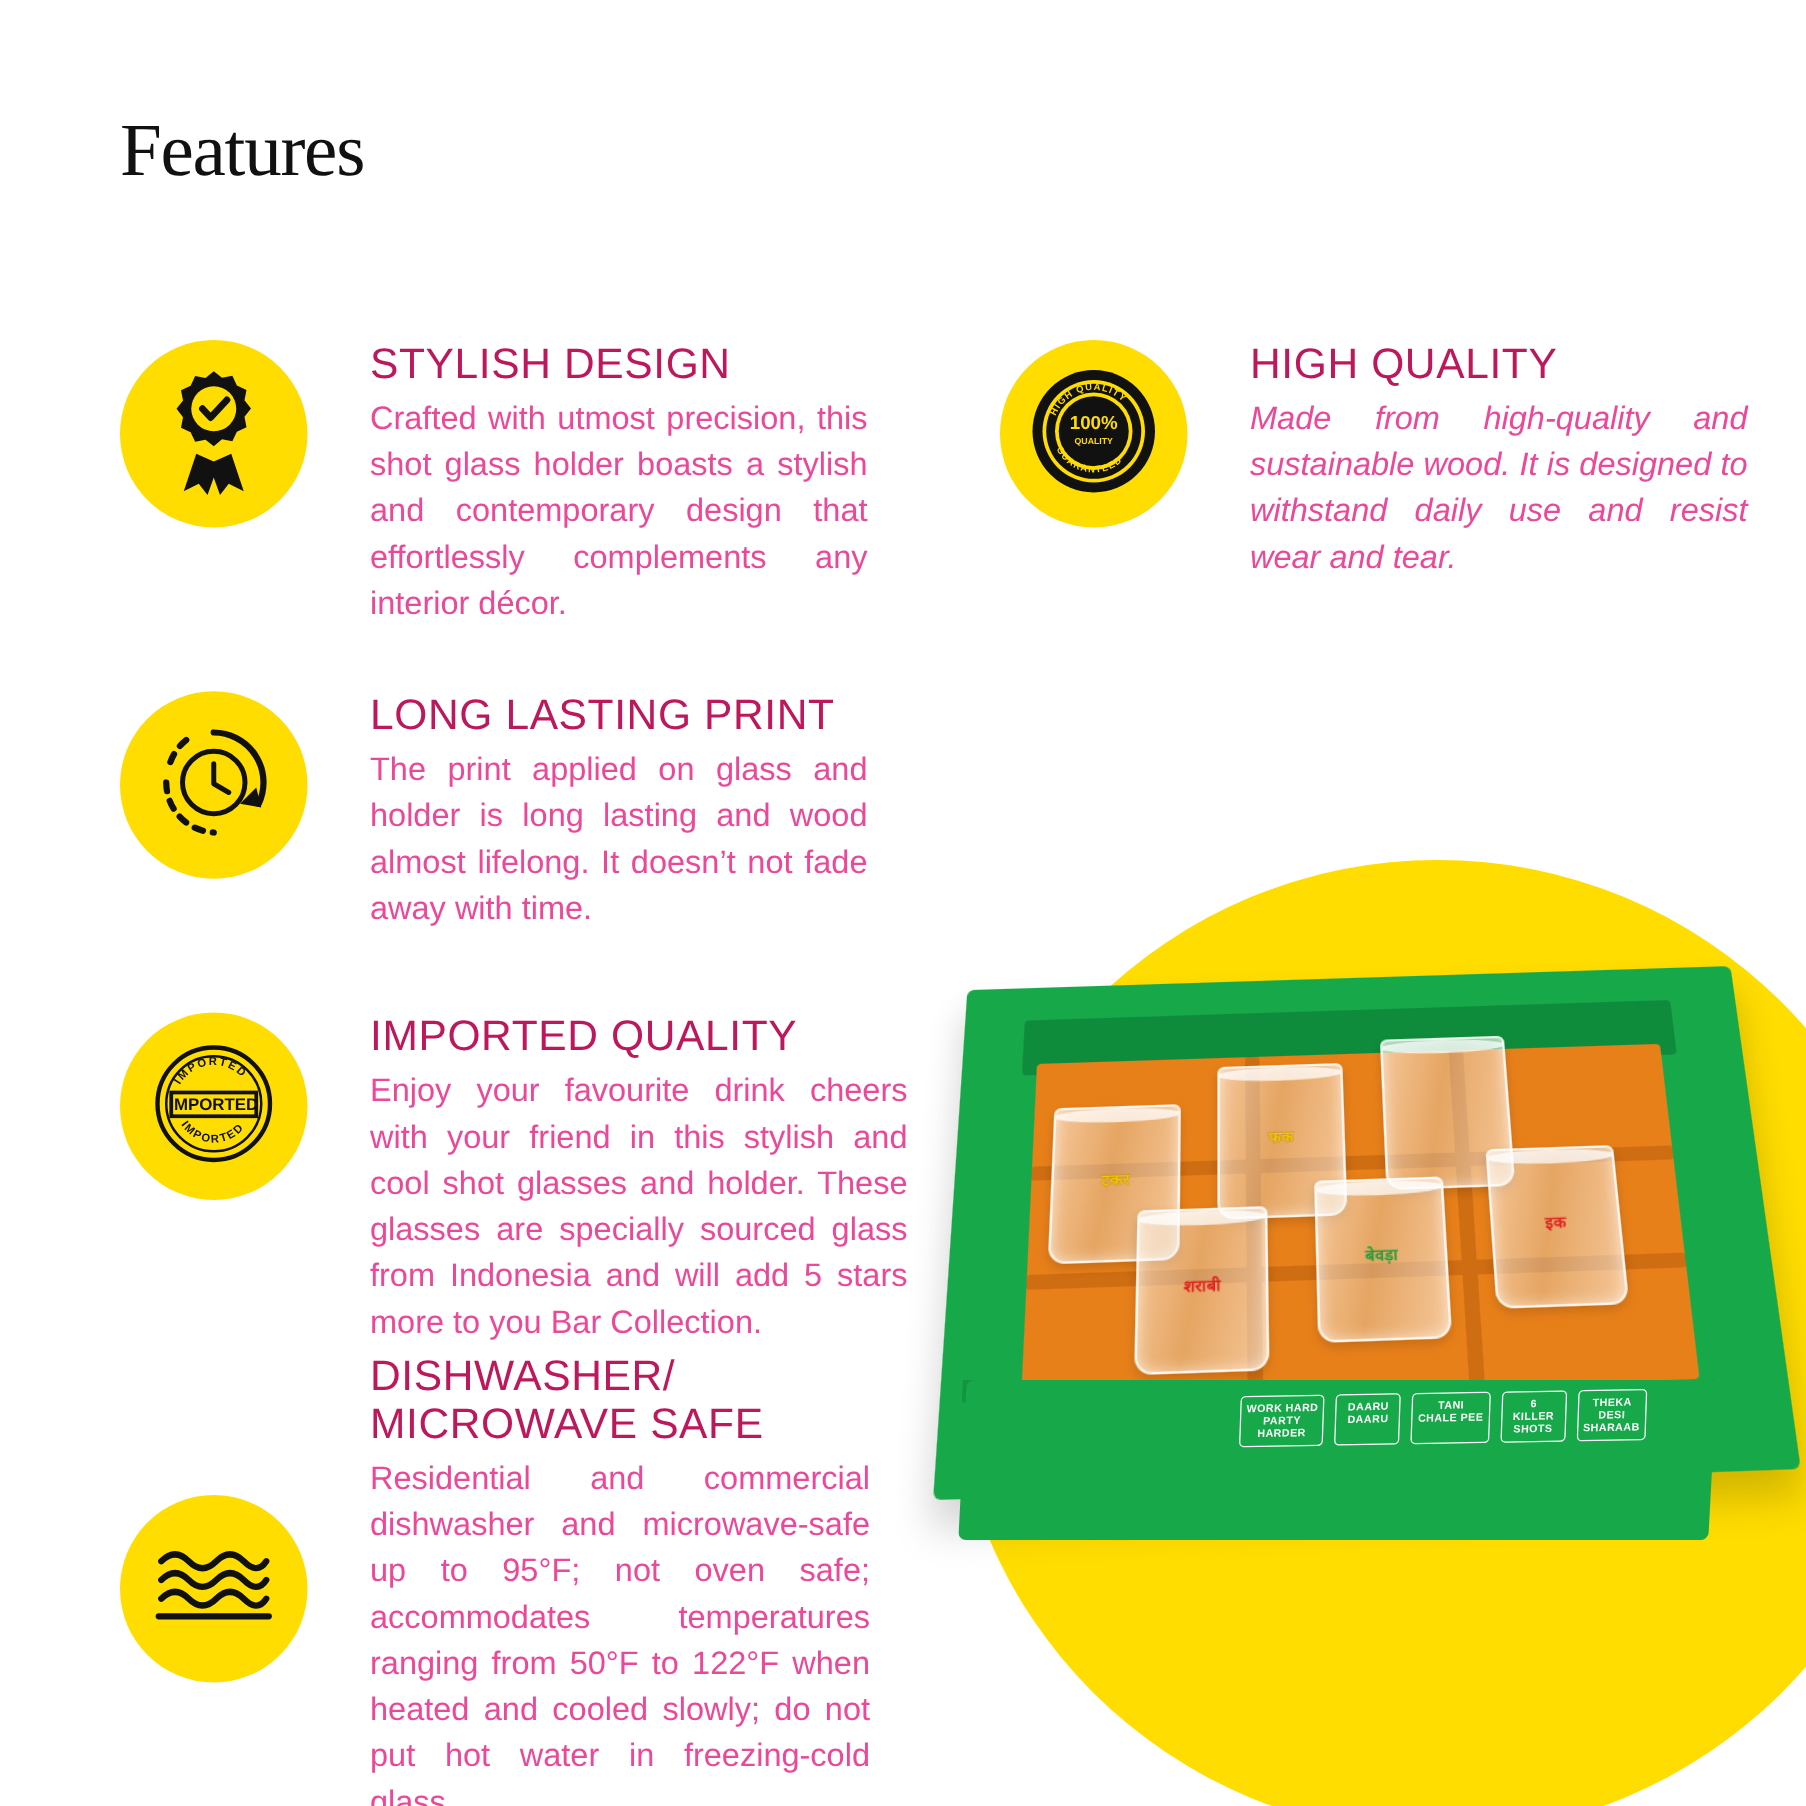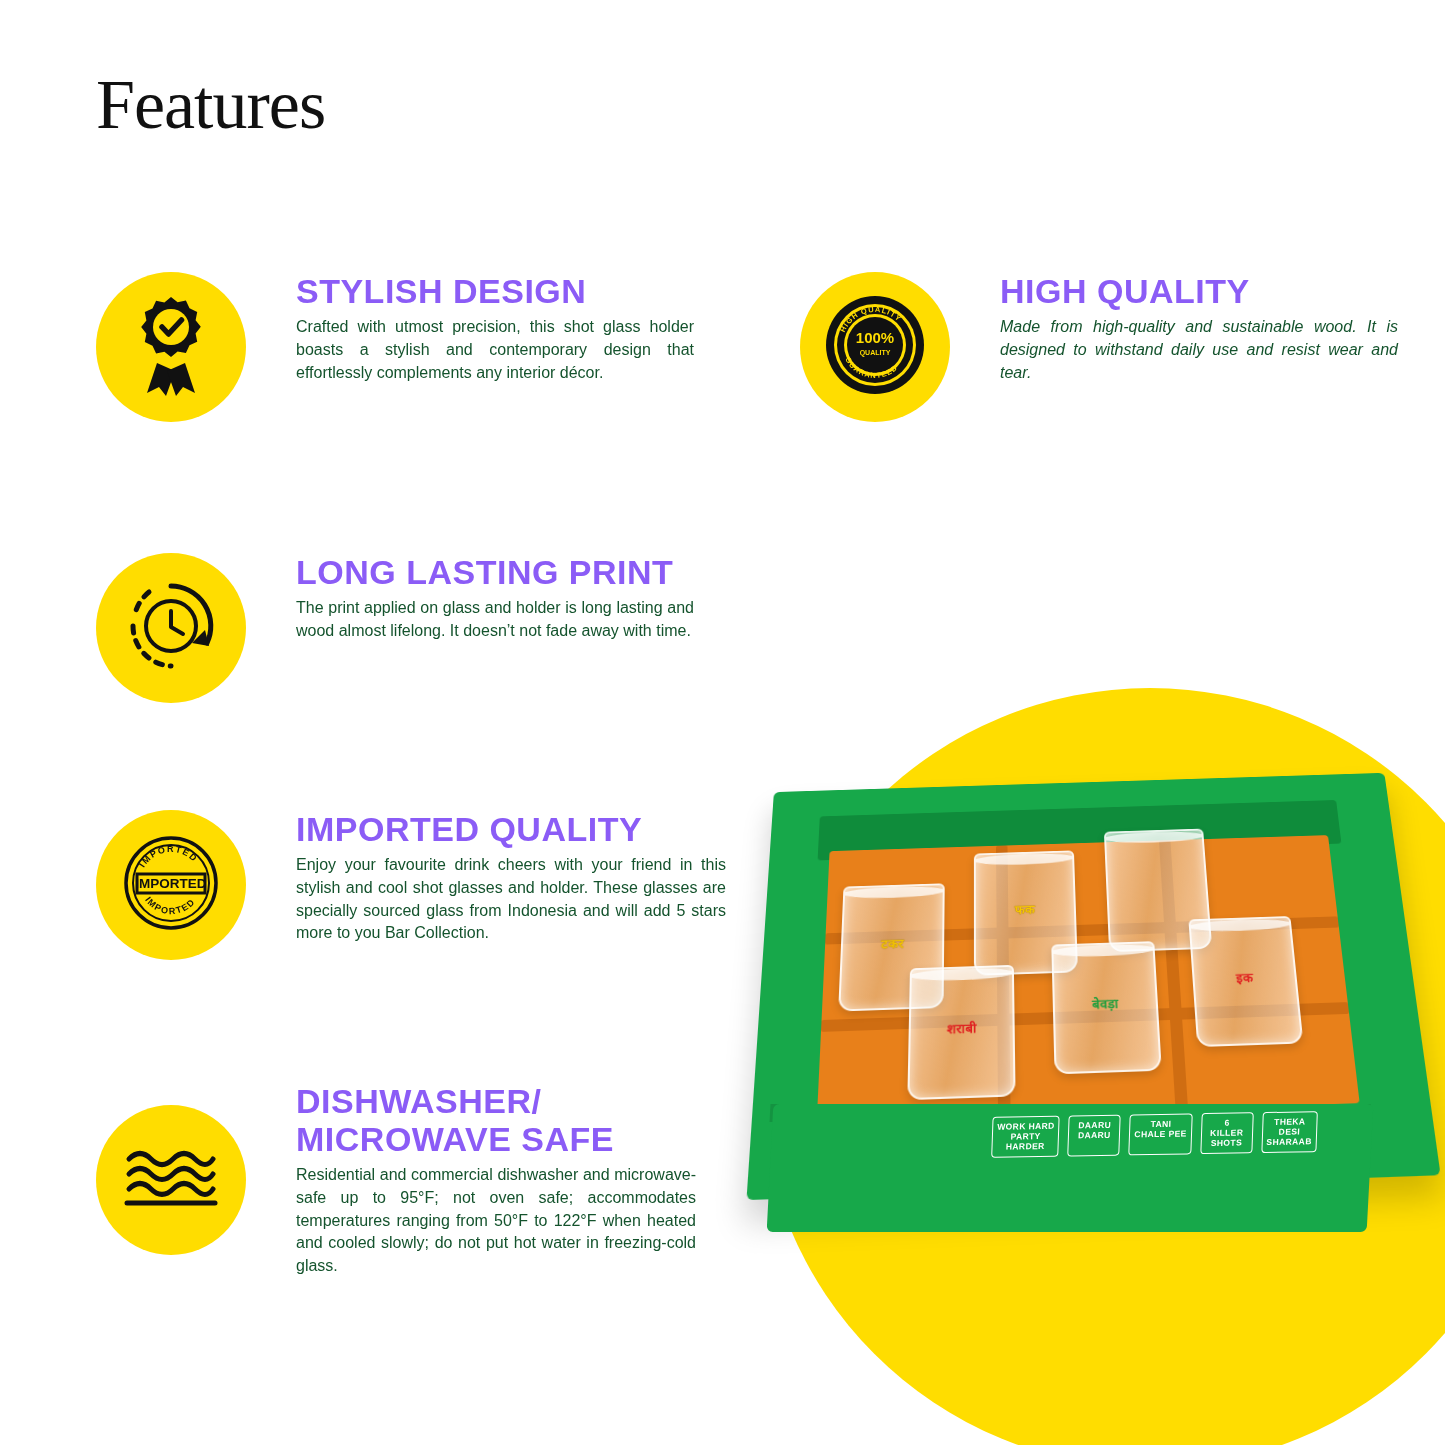--- a/index.html
+++ b/index.html
@@ -13,23 +13,23 @@
     height: 1445px;
     background: #ffffff;
     overflow: hidden;
     font-family: "Liberation Sans", sans-serif;
   }
 
   
   .page-title {
     position: absolute;
     left: 96px;
-    top: 70px;
+    top: 90px;
     font-family: "Liberation Serif", serif;
-    font-size: 70px;
+    font-size: 60px;
     line-height: 1;
     color: #111111;
     letter-spacing: -1px;
     font-weight: 400;
   }
 
   
   .yellow-blob {
     position: absolute;
     left: 760px;
@@ -53,31 +53,31 @@
     background: #FFDD00;
     flex: 0 0 150px;
     display: flex;
     align-items: center;
     justify-content: center;
   }
   .feature-body {
     margin-left: 50px;
   }
   .feature-title {
-    color: #8b5cf6;
-    font-weight: bold;
+    color: #be185d;
+    font-weight: normal;
     font-size: 34px;
     letter-spacing: 0.5px;
     line-height: 1.12;
     margin: 0 0 6px 0;
     text-transform: uppercase;
   }
   .feature-text {
-    color: #14532d;
-    font-size: 16px;
+    color: #ec4899;
+    font-size: 26px;
     line-height: 1.42;
     text-align: justify;
     margin: 0;
   }
 
   
   #f-stylish   { left: 96px;  top: 272px;  width: 600px; }
   #f-longlast  { left: 96px;  top: 530px;  width: 600px; margin-top: 23px; }
   #f-imported  { left: 96px;  top: 810px;  width: 640px; }
   #f-dishwash  { left: 96px;  top: 1082px; width: 610px; align-items: center; }

